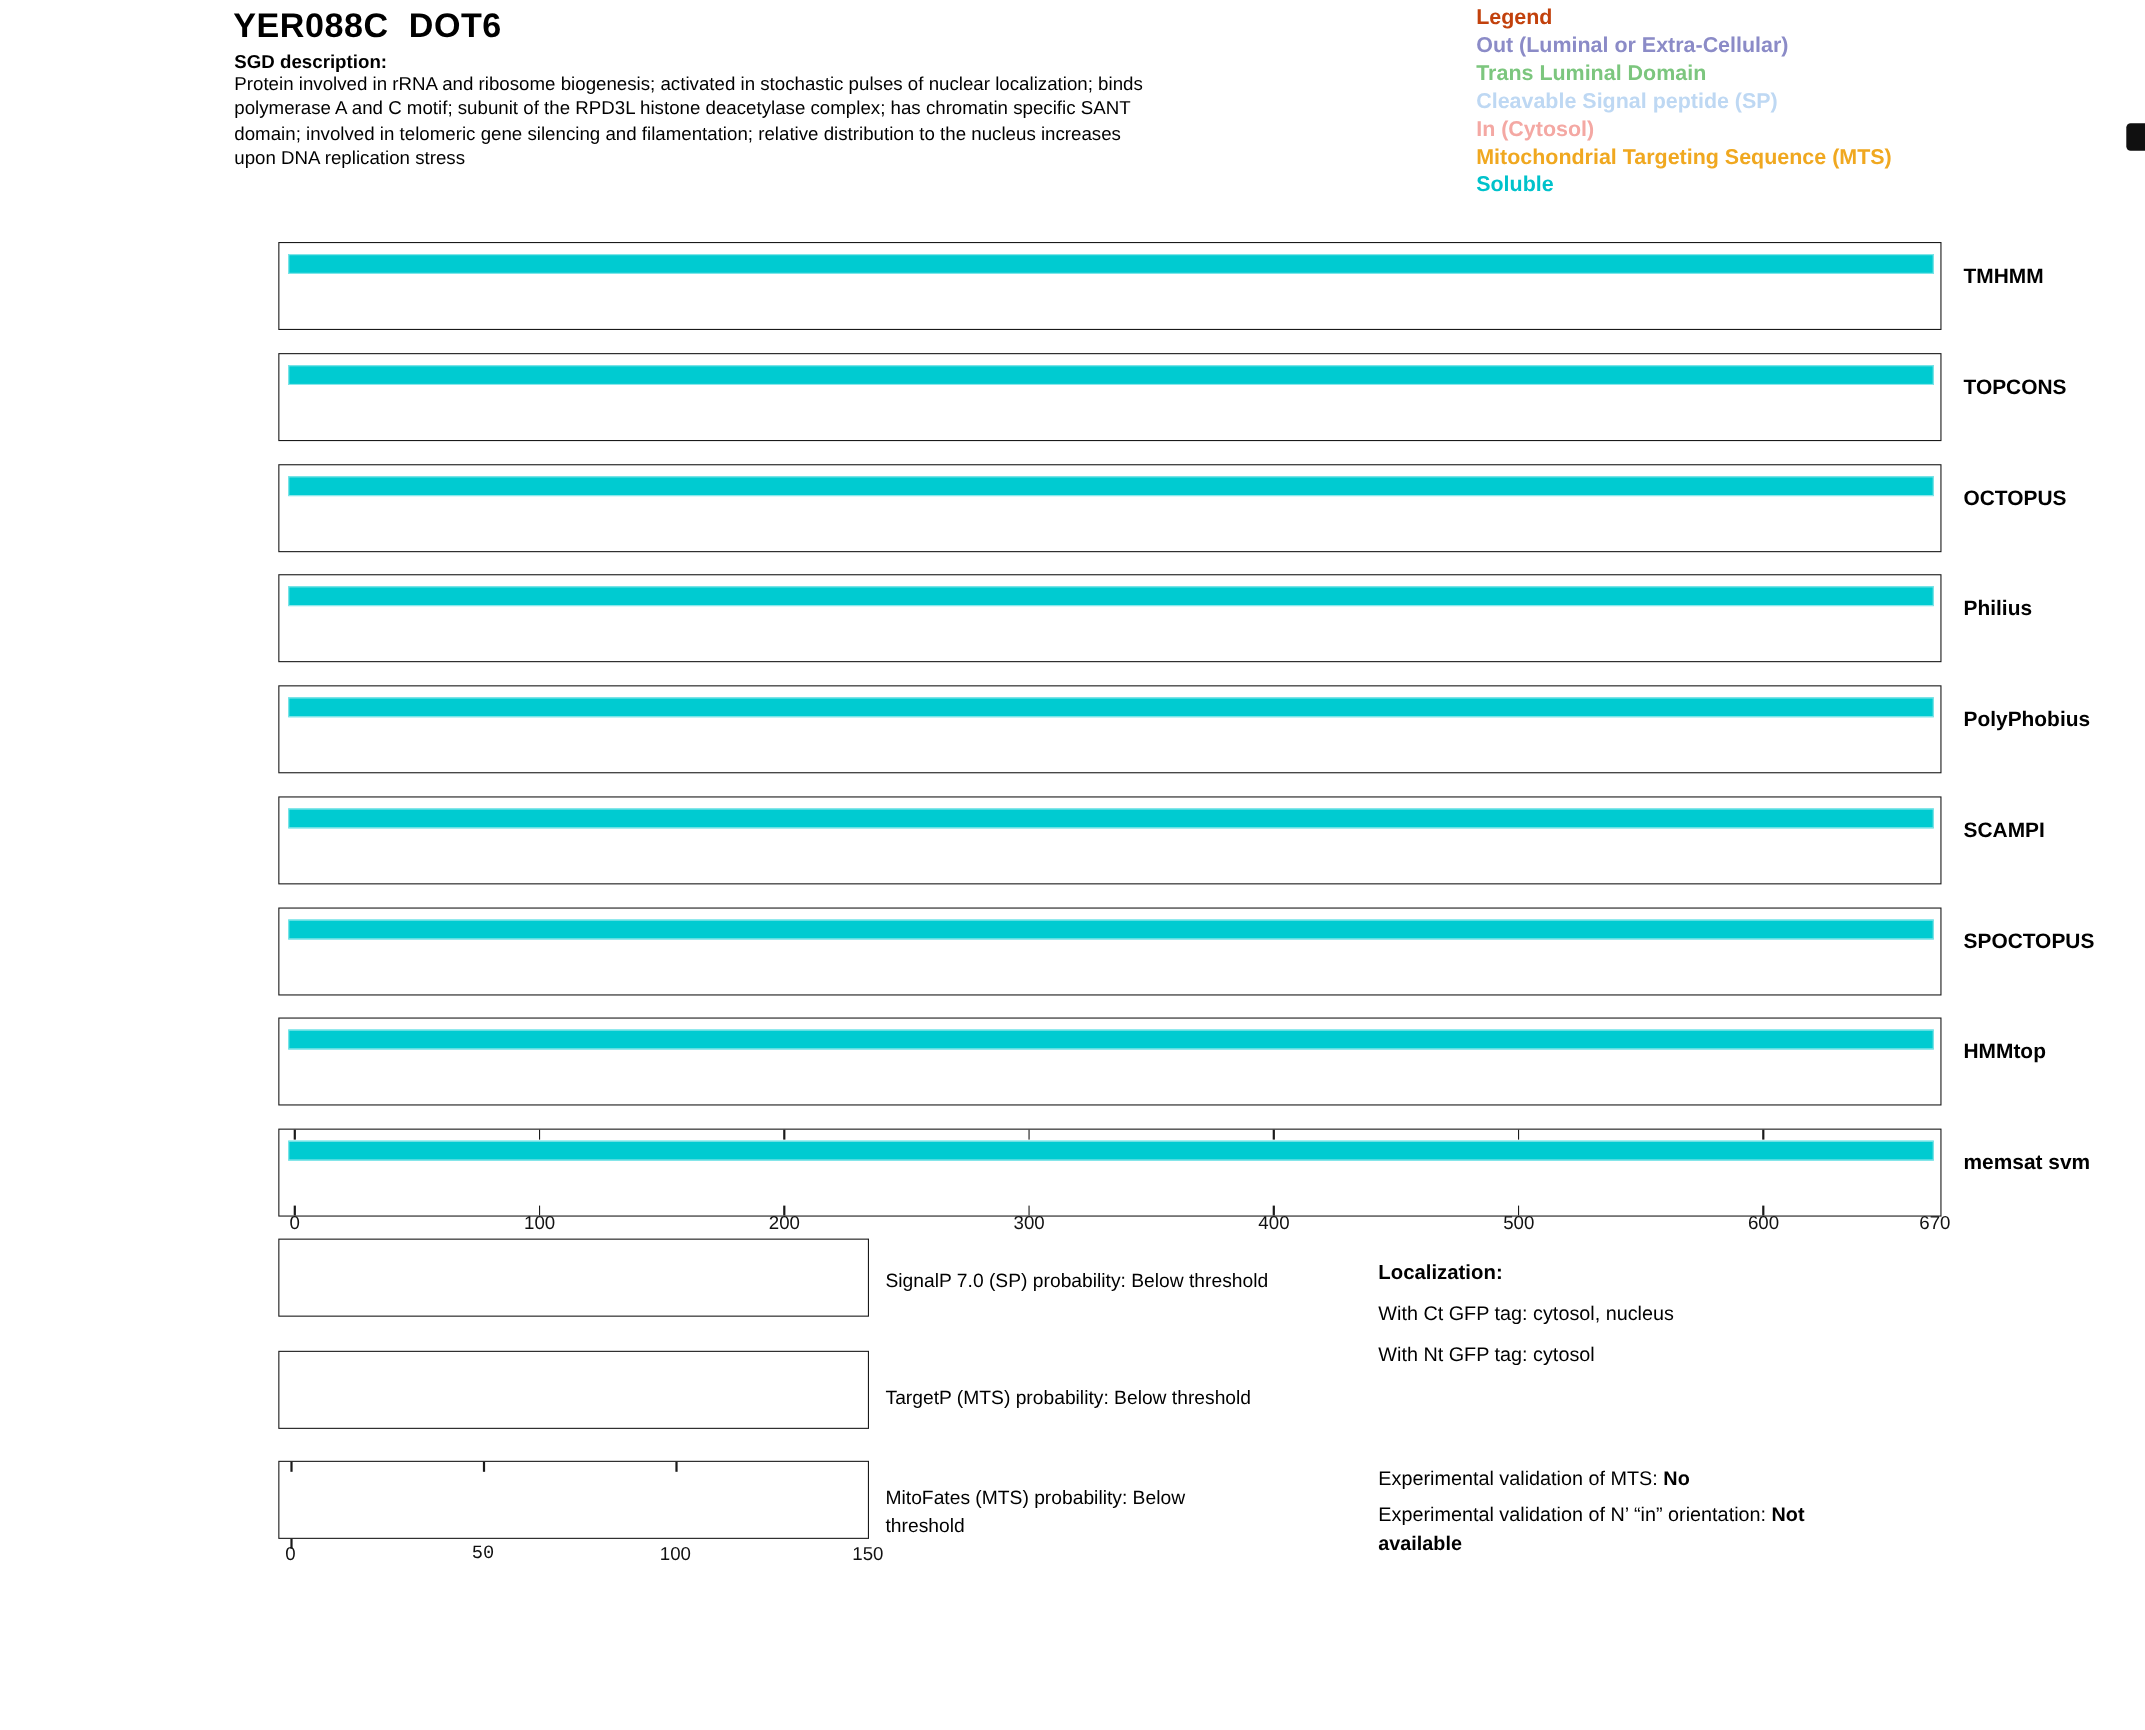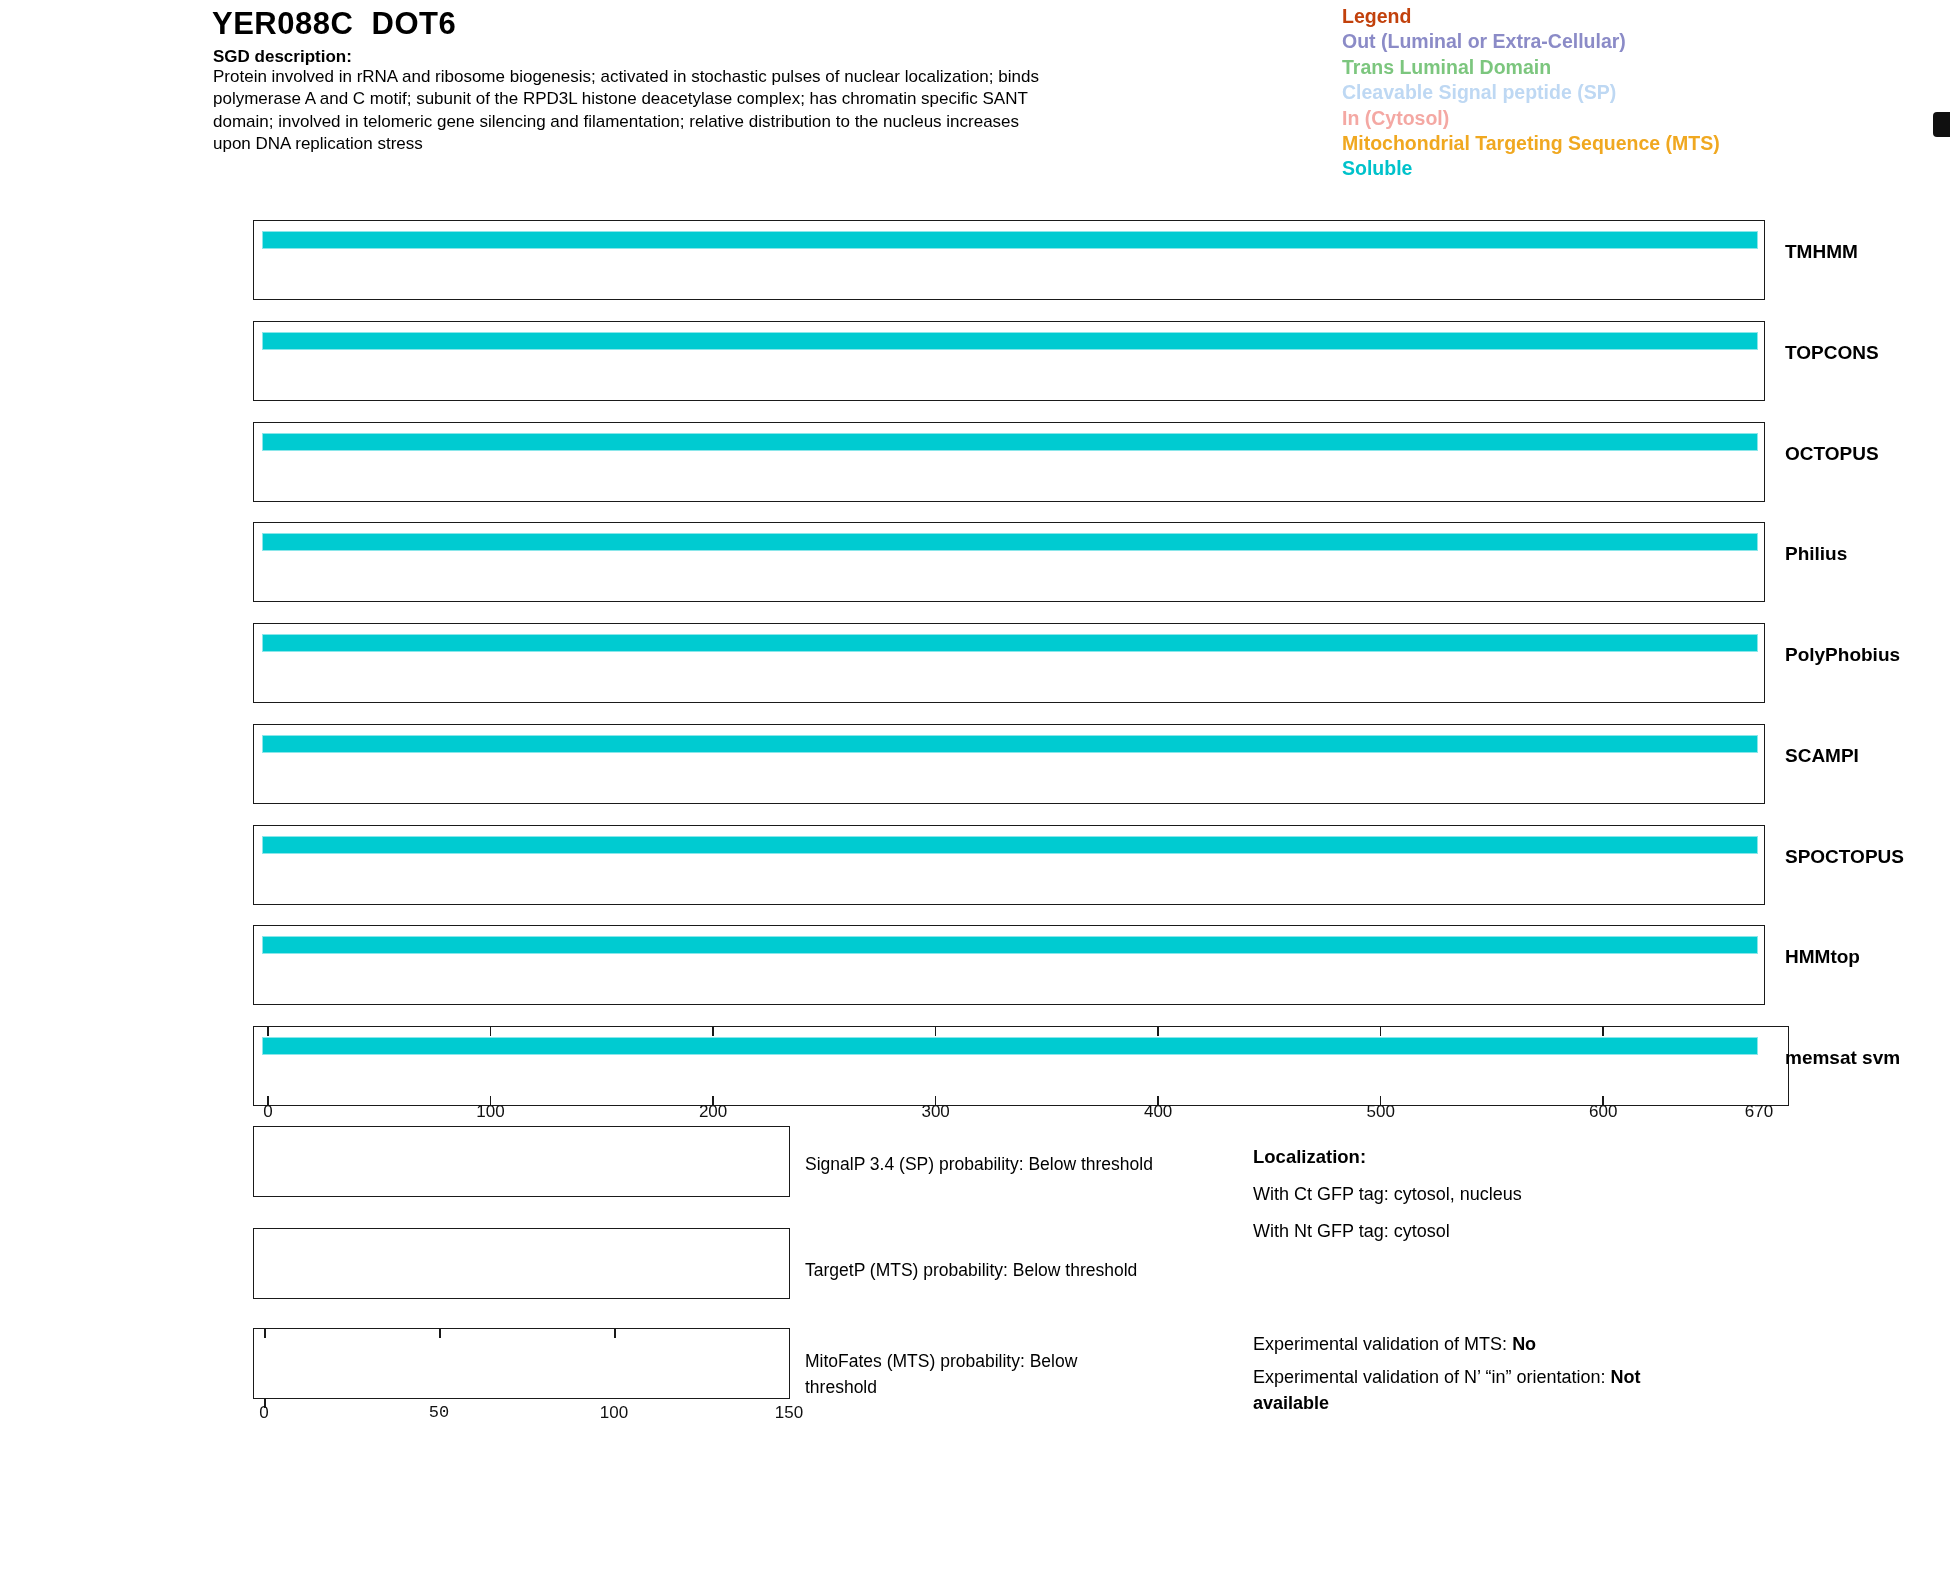--- a/index.html
+++ b/index.html
@@ -103,21 +103,21 @@
       <div class="tbar" style="background-color: rgb(0, 203, 209);"></div>
     </div>
   <div class="tlabel">SPOCTOPUS</div>
 </div>
 <div class="track" style="top: 925px;">
   <div class="tbox">
       <div class="tbar" style="background-color: rgb(0, 203, 209);"></div>
     </div>
   <div class="tlabel">HMMtop</div>
 </div>
-<div class="track" style="top: 1026px; padding-left: 24px;">
+<div class="track" style="top: 1026px;">
   <div class="tbox" id="memsat-box">
       <div class="tbar" style="background-color: rgb(0, 203, 209);"></div>
       <span class="tick tick-top" style="left: 13px;"></span>
       <span class="tick tick-bottom" style="left: 13px;"></span>
       <span class="tick tick-top" style="left: 235.537px;"></span>
       <span class="tick tick-bottom" style="left: 235.537px;"></span>
       <span class="tick tick-top" style="left: 458.075px;"></span>
       <span class="tick tick-bottom" style="left: 458.075px;"></span>
       <span class="tick tick-top" style="left: 680.612px;"></span>
       <span class="tick tick-bottom" style="left: 680.612px;"></span>
@@ -136,21 +136,21 @@
     <span class="axis-label" style="left: 237.537px;">100</span>
     <span class="axis-label" style="left: 460.075px;">200</span>
     <span class="axis-label" style="left: 682.612px;">300</span>
     <span class="axis-label" style="left: 905.149px;">400</span>
     <span class="axis-label" style="left: 1127.69px;">500</span>
     <span class="axis-label" style="left: 1350.22px;">600</span>
     <span class="axis-label" style="left: 1506px;">670</span>
   </div>
 
 <div class="sbox" style="top:1126px;"></div>
-<div class="abs sublabel" style="top:1151px;">SignalP 3.4 (SP) probability: Below threshold</div>
+<div class="abs sublabel" style="top:1151px;">SignalP 7.0 (SP) probability: Below threshold</div>
 
 <div class="sbox" style="top:1228px;"></div>
 <div class="abs sublabel" style="top:1257px;">TargetP (MTS) probability: Below threshold</div>
 
 <div class="sbox" style="top:1328px;" id="mitofates-box">
     <span class="tick tick-top" style="left: 10px;"></span>
     <span class="tick tick-top" style="left: 185px;"></span>
     <span class="tick tick-top" style="left: 360px;"></span>
     <span class="tick tick-below" style="left: 10px;"></span>
   </div>

